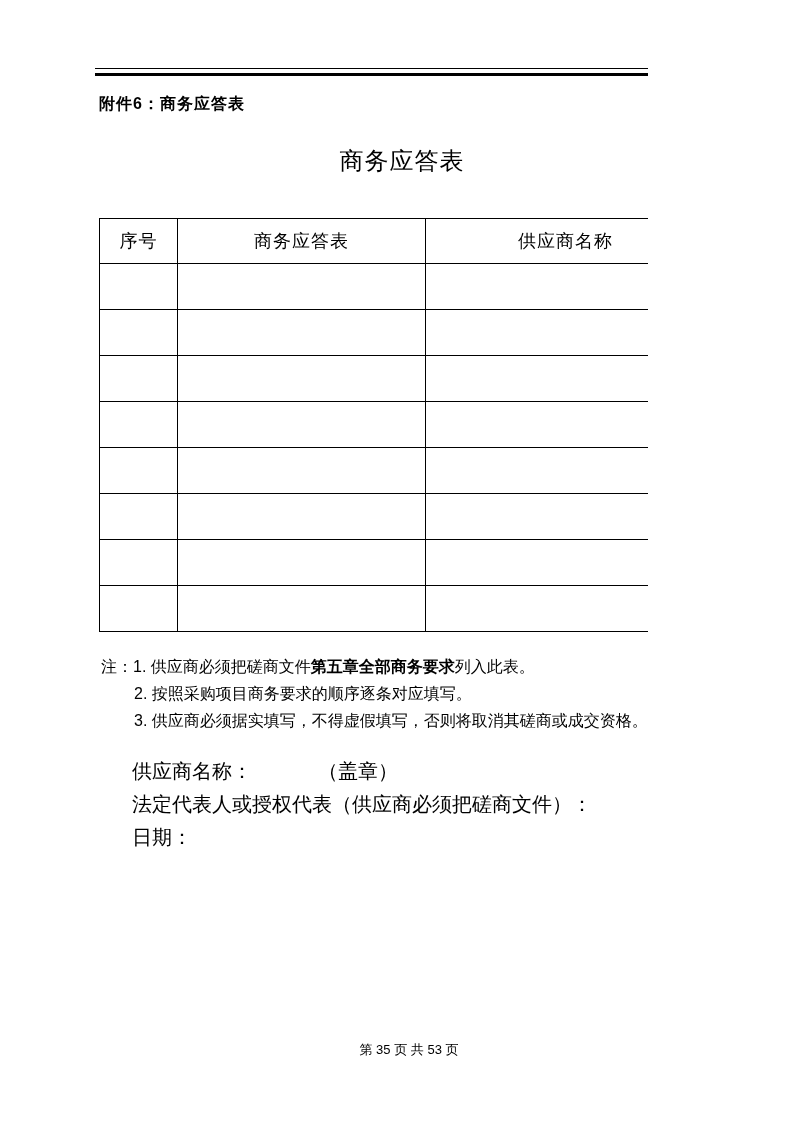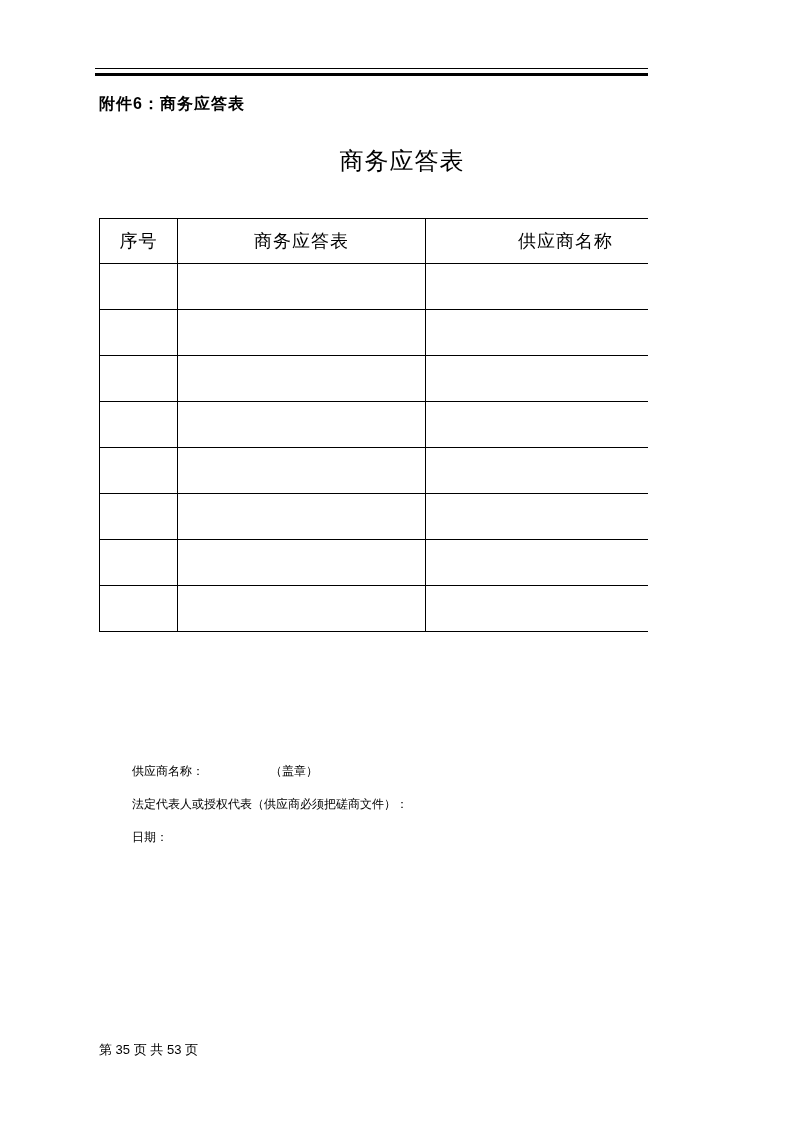--- a/index.html
+++ b/index.html
@@ -83,37 +83,37 @@
     padding-left: 33px;
   }
   .notes b {
     font-weight: bold;
   }
   .signature-block {
     position: absolute;
     left: 132px;
     top: 760px;
     width: 560px;
-    font-size: 12px;
+    font-size: 20px;
   }
   .signature-line {
     height: 33px;
     line-height: 22px;
     white-space: nowrap;
   }
   .seal-label {
     display: inline-block;
     margin-left: 66px;
   }
   .page-footer {
     position: absolute;
     left: 99px;
     top: 1041px;
     width: 620px;
-    text-align: left;
+    text-align: center;
     font-size: 13px;
   }
 </style>
 </head>
 <body>
 
 <div class="page">
 
   <div class="header-rule"></div>
 
@@ -171,20 +171,27 @@
           <td></td>
         </tr>
         <tr>
           <td></td>
           <td></td>
           <td></td>
         </tr>
       </tbody>
   </table>
 
+  <div class="notes">
+    <div class="note-line">
+      <span>注：</span><span>1. 供应商必须把磋商文件</span><b>第五章全部商务要求</b><span>列入此表。</span>
+    </div>
+    <div class="note-line indented">2. 按照采购项目商务要求的顺序逐条对应填写。</div>
+    <div class="note-line indented">3. 供应商必须据实填写，不得虚假填写，否则将取消其磋商或成交资格。</div>
+  </div>
 
   <div class="signature-block">
     <div class="signature-line">
       <span>供应商名称：</span><span class="seal-label">（盖章）</span>
     </div>
     <div class="signature-line">法定代表人或授权代表（供应商必须把磋商文件）：</div>
     <div class="signature-line">日期：</div>
   </div>
 
   <div class="page-footer">第 35 页 共 53 页</div>

